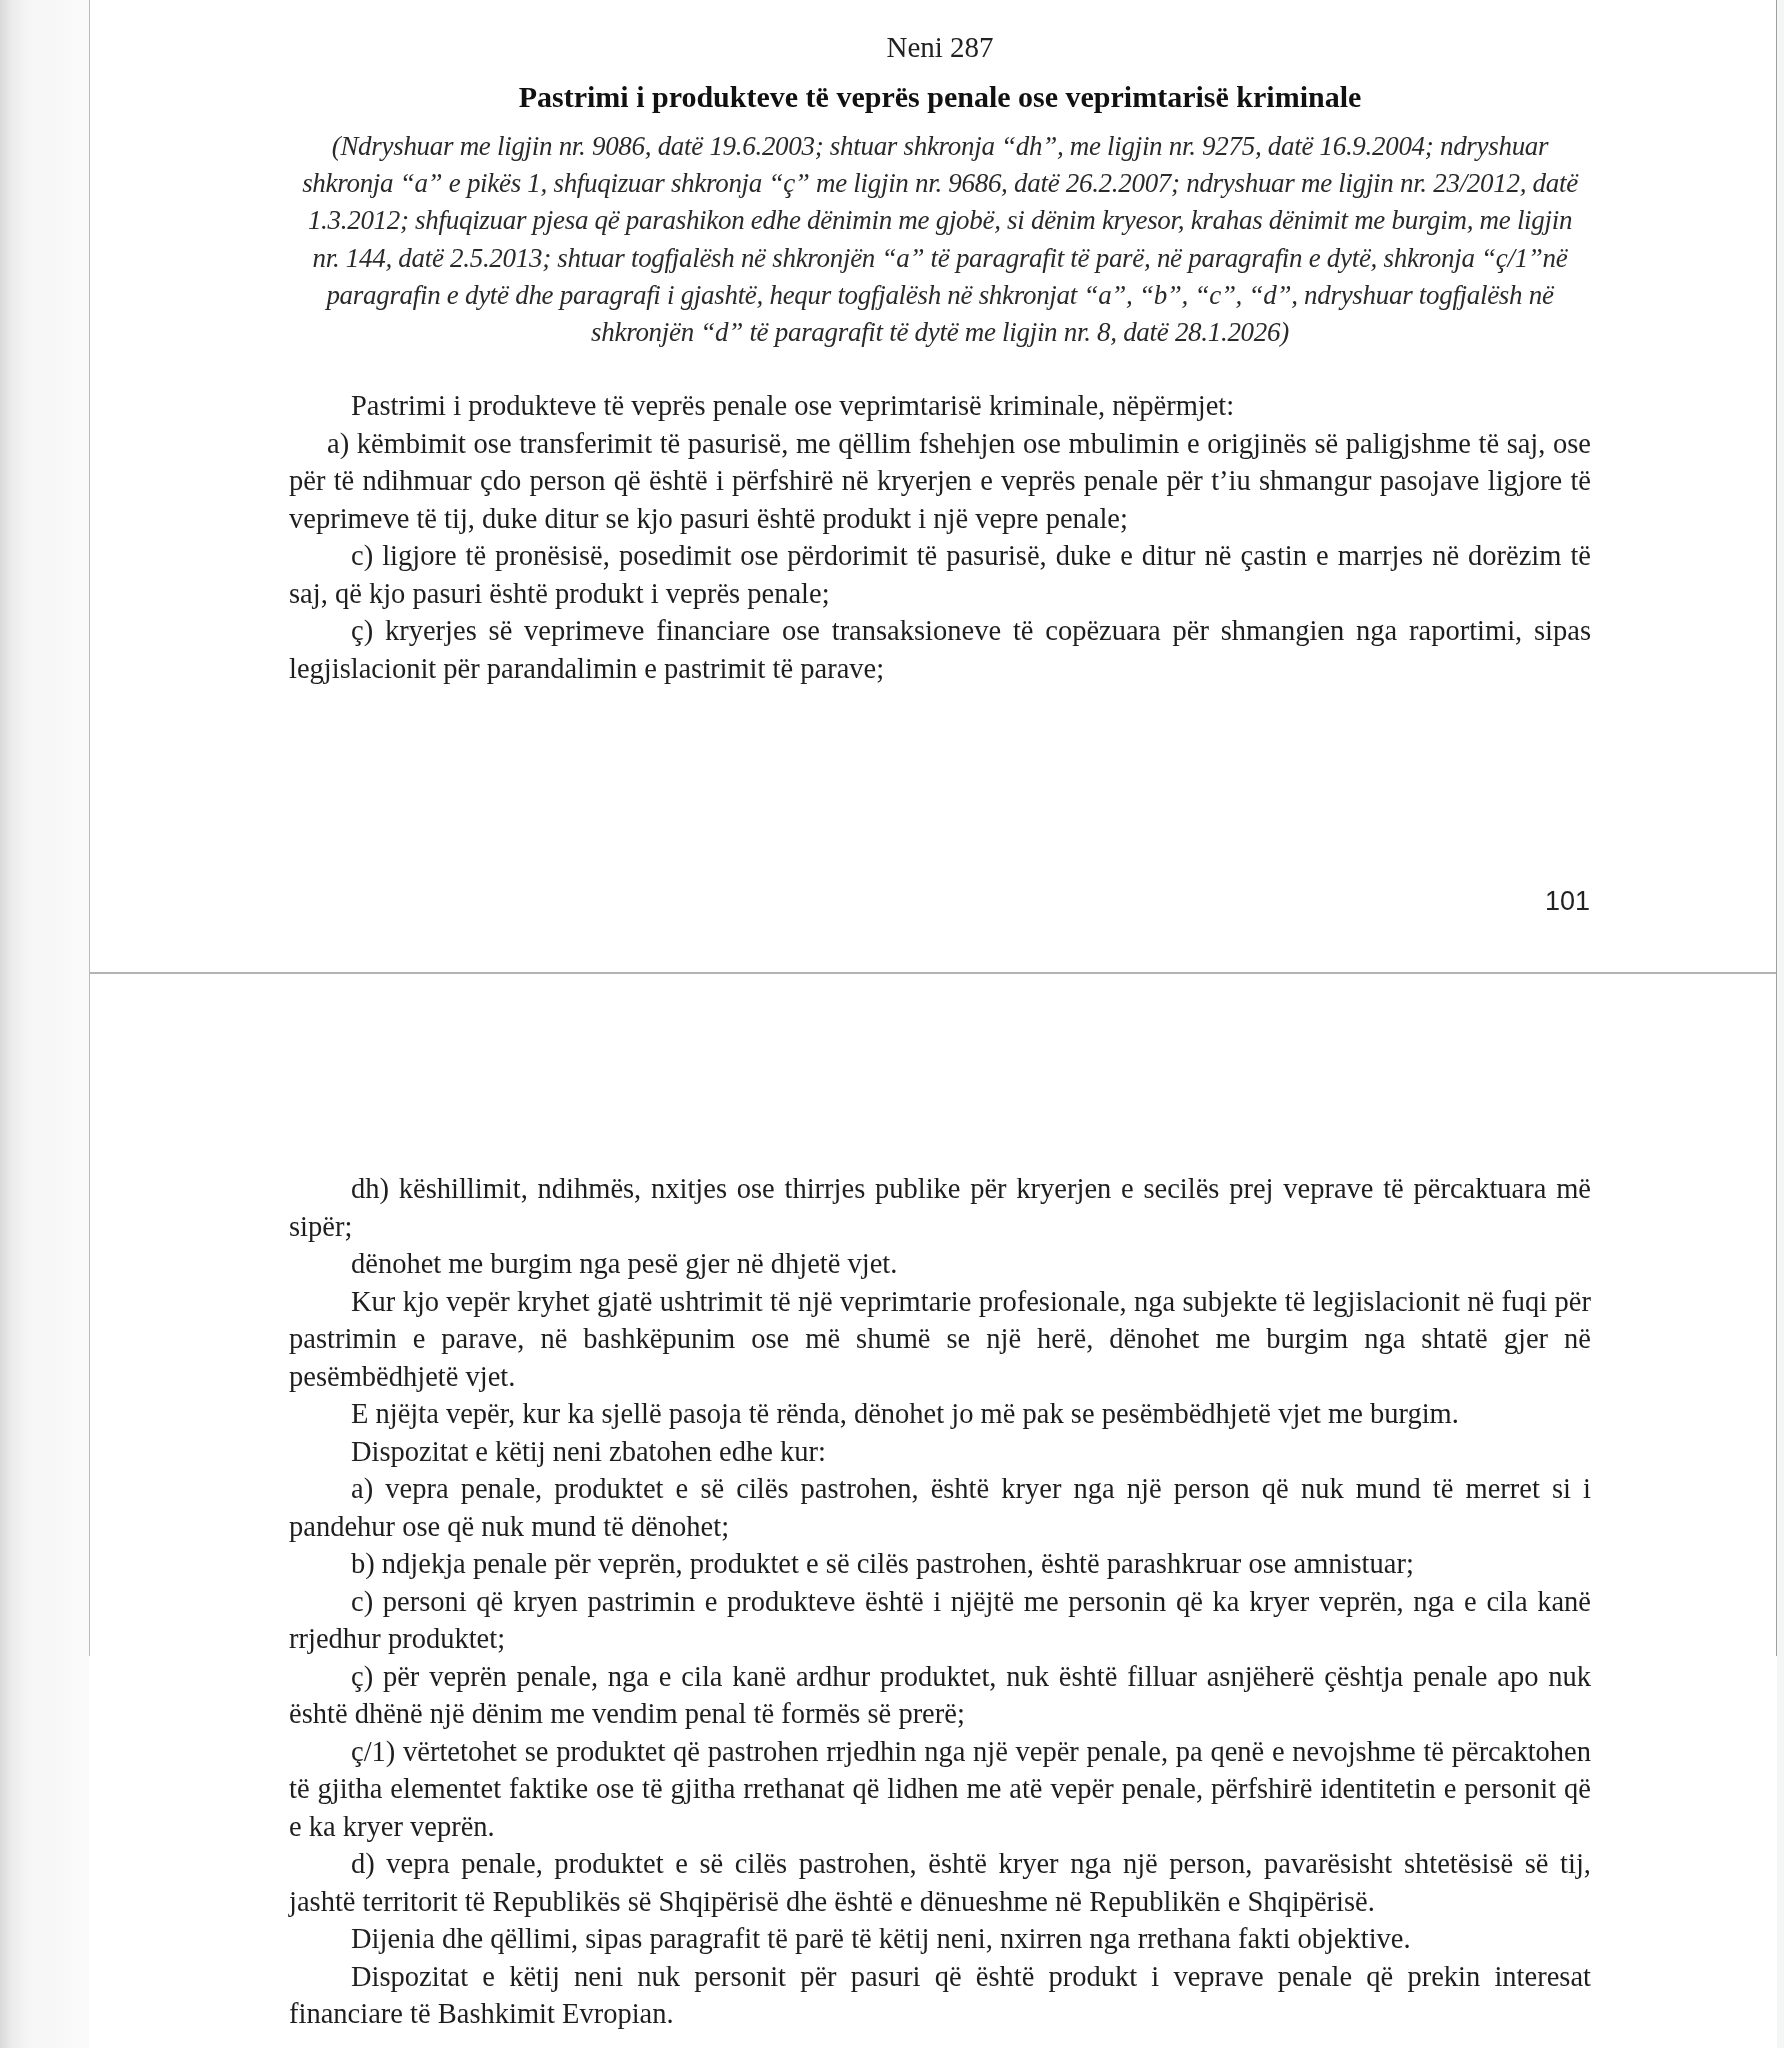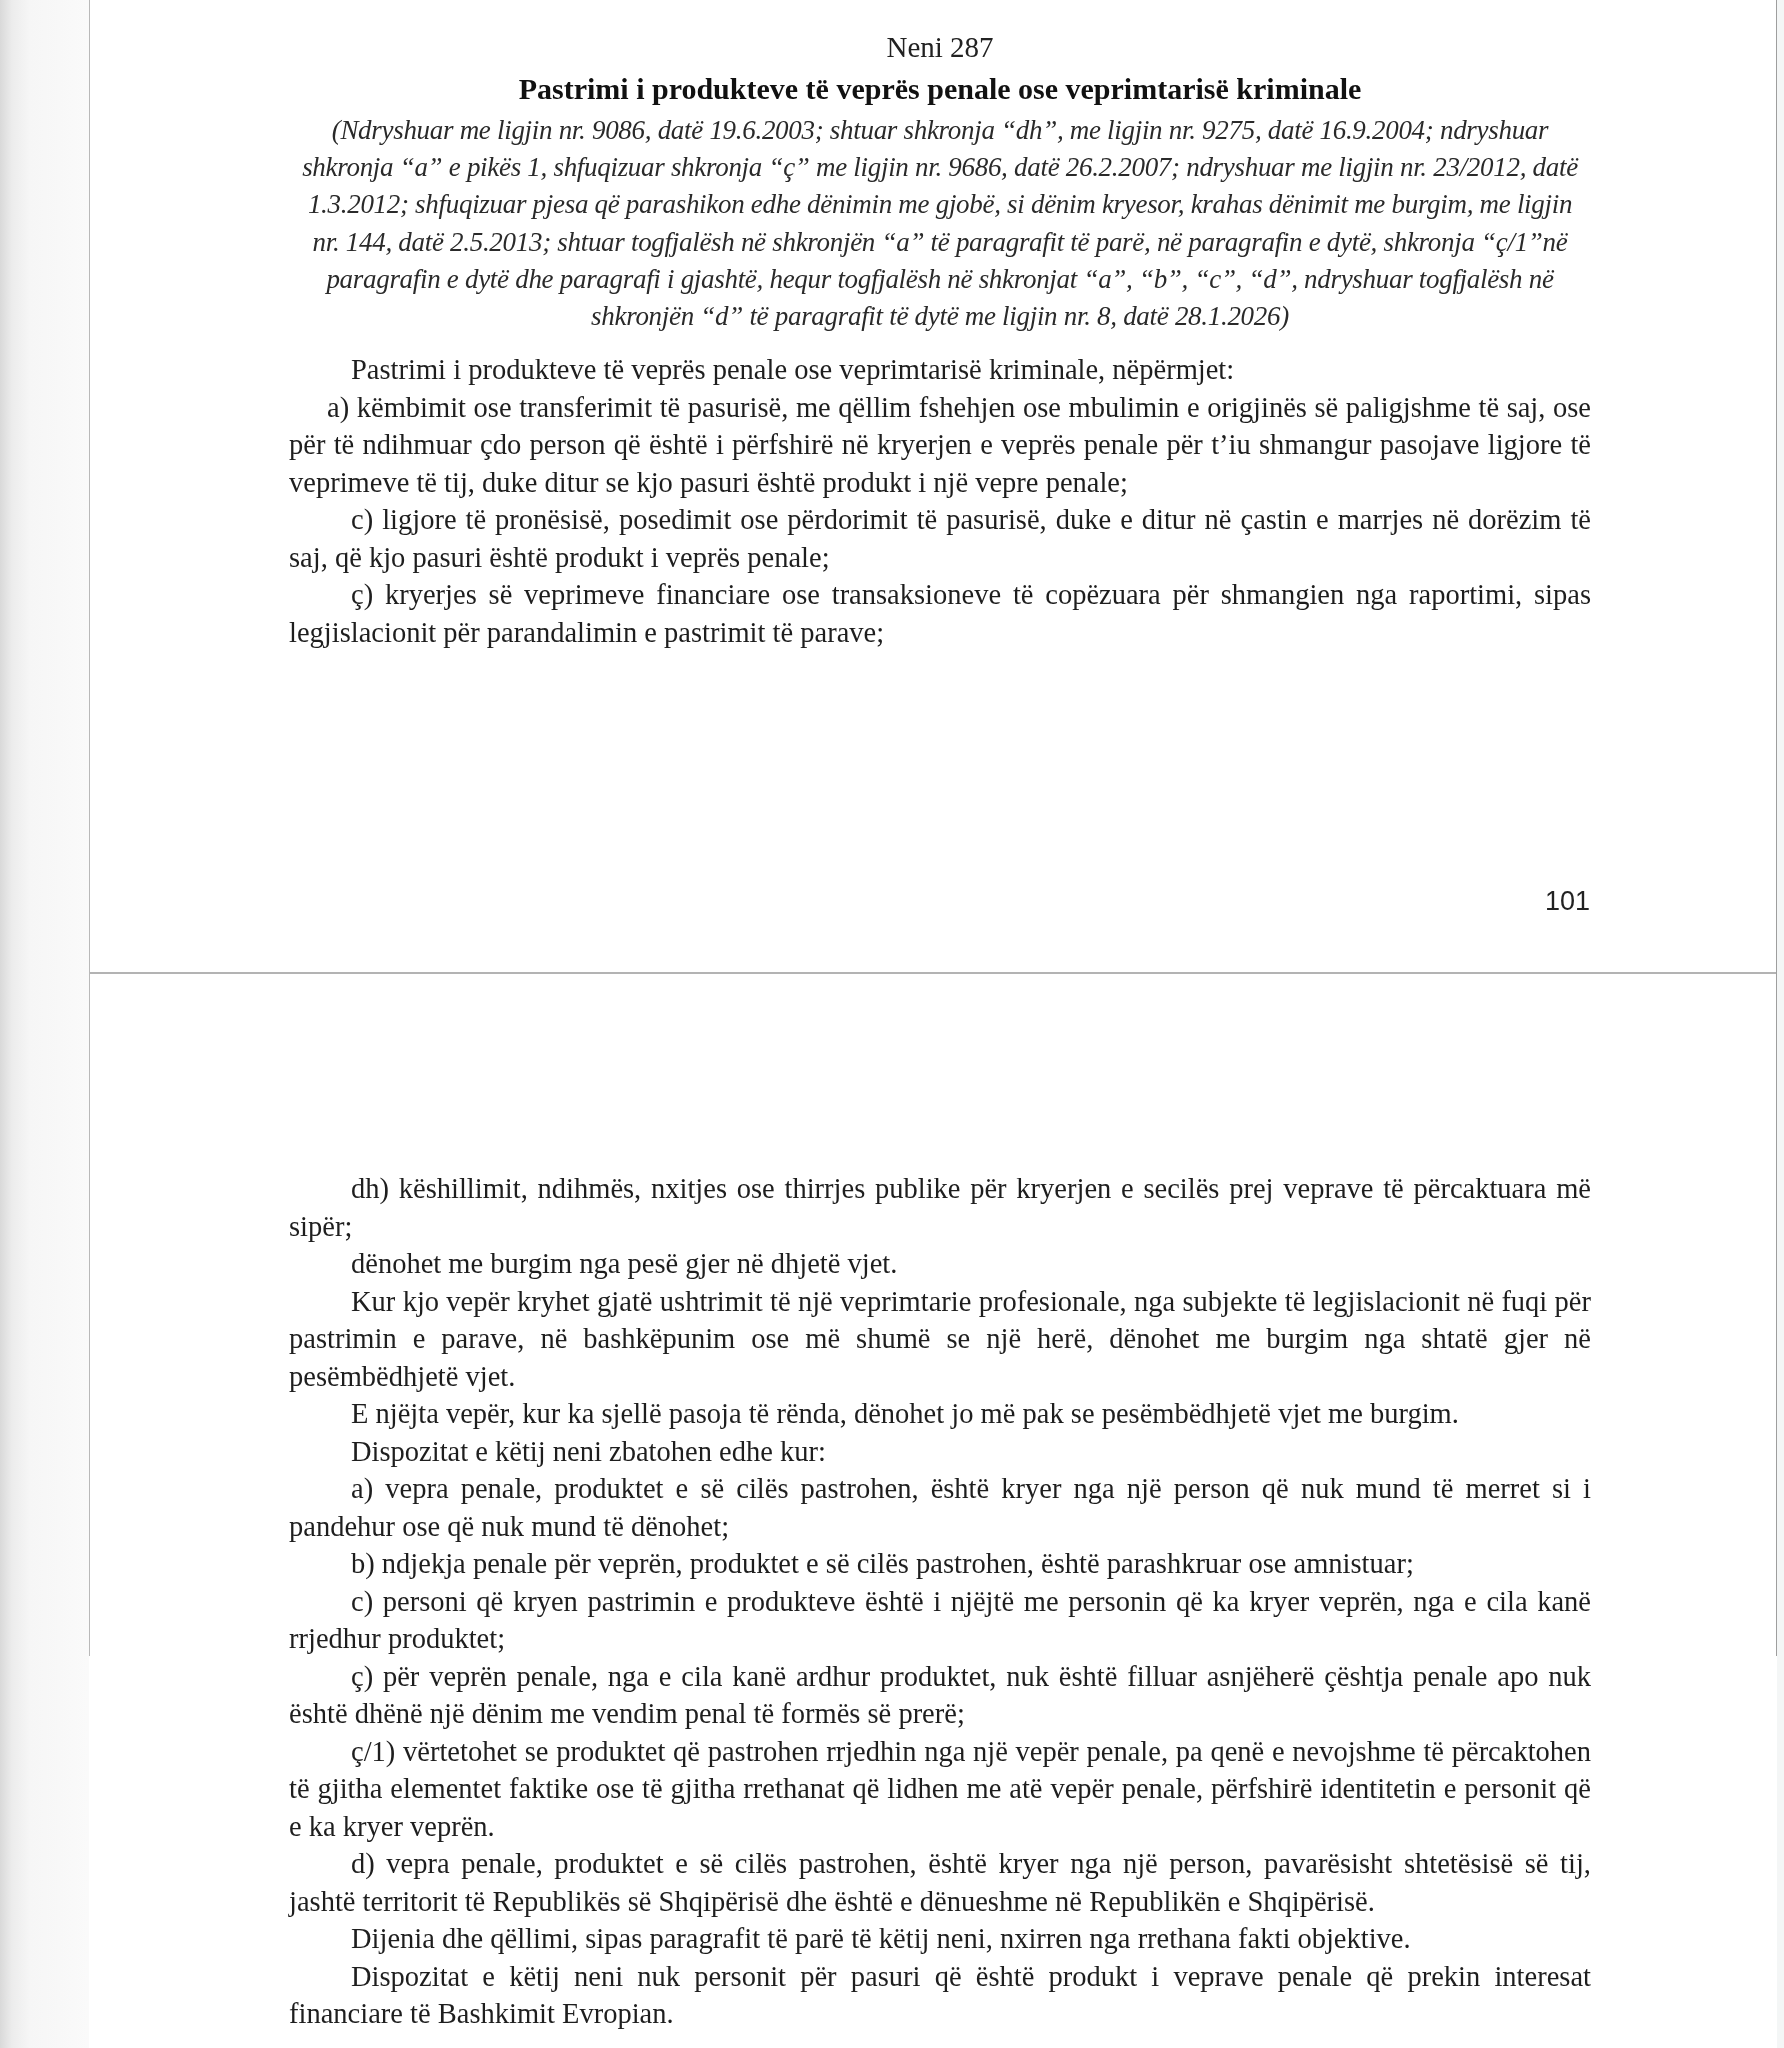--- a/index.html
+++ b/index.html
@@ -22,28 +22,28 @@
     position: absolute; left: 1777px; top: 0; width: 7px; height: 2048px; background: #f4f6f6;
   }
   .page { position: absolute; left: 0; width: 100%; }
   .page1 { top: 0; height: 972px; border-bottom: 2px solid #b3b3b3; }
   .page2 { top: 974px; height: 1074px; }
   .content {
     position: absolute; left: 199px; width: 1302px;
     font-size: 28.5px; line-height: 37.5px; text-align: justify;
   }
   .article-num { text-align: center; font-size: 29px; line-height: 38px; margin: 0; color: #222; }
-  .article-title { text-align: center; font-size: 30px; line-height: 38px; font-weight: bold; margin: 4px; color: #111; }
+  .article-title { text-align: center; font-size: 30px; line-height: 38px; font-weight: bold; margin: 12px; color: #111; }
   .amendment {
     text-align: center; font-style: italic; font-size: 27px; line-height: 37.2px; margin: 0;
     color: #2a2a2a; letter-spacing: -0.3px; padding: 0 12px;
   }
   .para { margin: 0; text-indent: 62px; }
   .page1 .content { top: 28px; }
-  .body1 { margin-top: 16px; }
+  .body1 { margin-top: 36px; }
   .page-number {
     position: absolute; right: 186px; top: 886px;
     font-family: "Liberation Sans", "DejaVu Sans", sans-serif; font-size: 27px; color: #222;
   }
   .page2 .content { top: 196px; }
 </style>
 </head>
 <body>
 
 <div class="gutter"></div>

